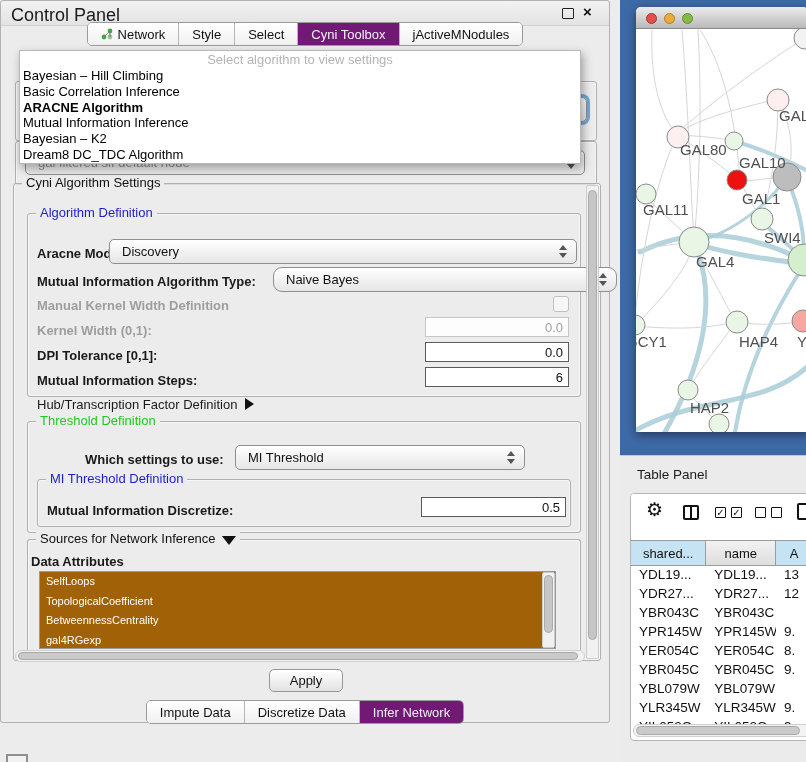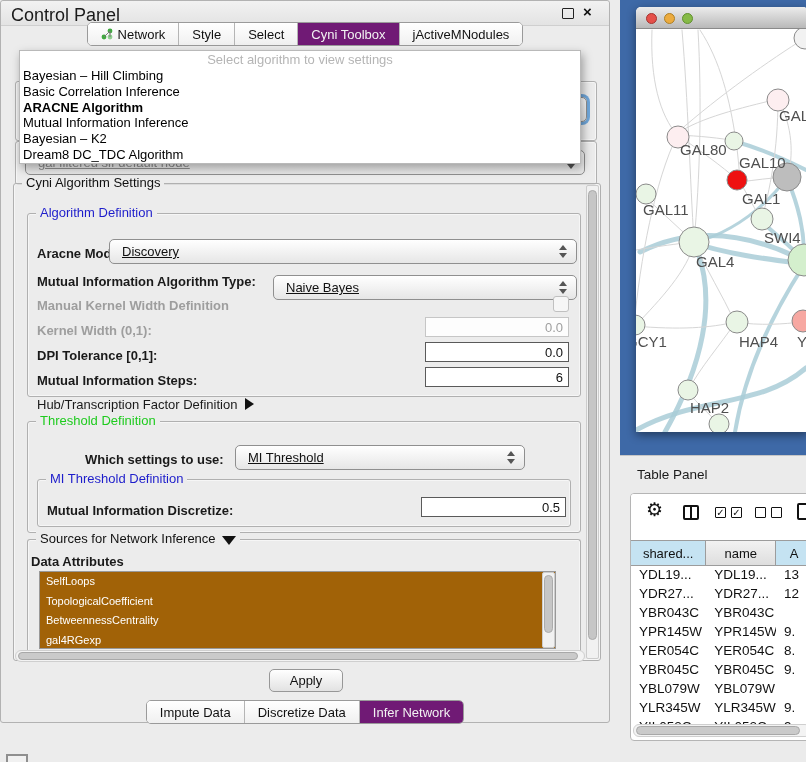--- a/index.html
+++ b/index.html
@@ -30,21 +30,21 @@
   .legend{position:absolute;top:-9px;left:8px;background:#ececec;padding:0 4px;font-size:13px;color:#111;white-space:nowrap;}
   .legend.blue{color:#1d1dcb;}
   .legend.green{color:#1ecb1e;}
 
   .lbl{position:absolute;font-size:13px;color:#1a1a1a;white-space:nowrap;}
   .b{font-weight:bold;}
   .dis{color:#9e9e9e;}
 
   .combo{position:absolute;height:25px;background:linear-gradient(#ffffff,#e6e6e6);
          border:1px solid #8f8f8f;border-radius:5px;display:flex;align-items:center;box-sizing:border-box;}
-  .combo .ctext{flex:1;padding-left:12px;font-size:13px;color:#111;white-space:nowrap;overflow:hidden;text-decoration:underline;}
+  .combo .ctext{flex:1;padding-left:12px;font-size:13px;color:#111;white-space:nowrap;overflow:hidden;}
   .combo .ctext.gray{color:#8f8f8f;}
   .spin{width:18px;display:flex;flex-direction:column;align-items:center;gap:3px;margin-right:4px;}
   .spin i{width:0;height:0;border-left:4px solid transparent;border-right:4px solid transparent;}
   .spin i.up{border-bottom:5px solid #555;}
   .spin i.dn{border-top:5px solid #555;}
   .focusring{box-shadow:0 0 0 3px rgba(90,155,215,.85);}
 
   input.fld{position:absolute;height:20px;border:1px solid #5a5a5a;background:#fff;
         font-family:"Liberation Sans",sans-serif;font-size:13px;color:#111;text-align:right;
         padding:0 5px;box-sizing:border-box;}
@@ -189,21 +189,21 @@
     </div>
     <span class="lbl b" style="left:36px;top:245px;">Aracne Mode:</span>
     <div class="combo" style="left:108px;top:238px;width:468px;">
       <span class="ctext">Discovery</span>
       <span class="spin">
           <i class="up"></i>
           <i class="dn"></i>
         </span>
     </div>
     <span class="lbl b" style="left:36px;top:273px;">Mutual Information Algorithm Type:</span>
-    <div class="combo" style="left:272px;top:274px;width:304px;">
+    <div class="combo" style="left:272px;top:266px;width:344px;border-radius:9px;">
       <span class="ctext">Naive Bayes</span>
       <span class="spin">
           <i class="up"></i>
           <i class="dn"></i>
         </span>
     </div>
     <span class="lbl b dis" style="left:36px;top:297px;">Manual Kernel Width Definition</span>
     <span class="chk" style="left:552px;top:295px;"></span>
     <span class="lbl b dis" style="left:36px;top:322px;">Kernel Width (0,1):</span>
     <input class="fld dis" style="left: 424px; top: 316px; width: 144px;" readonly="" value="0.0">

